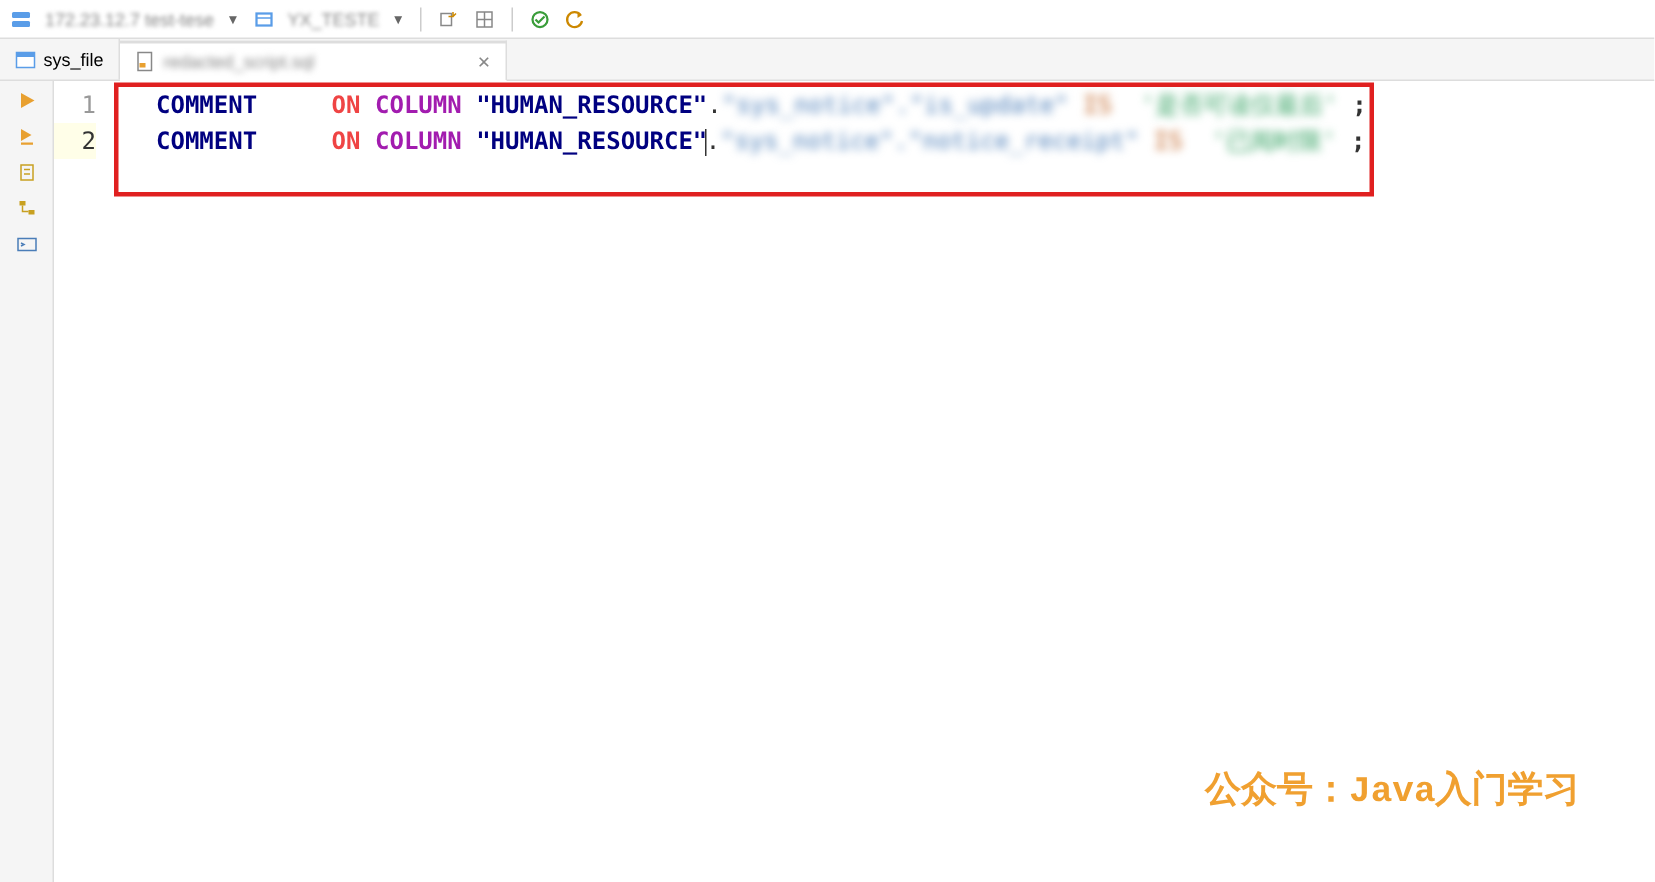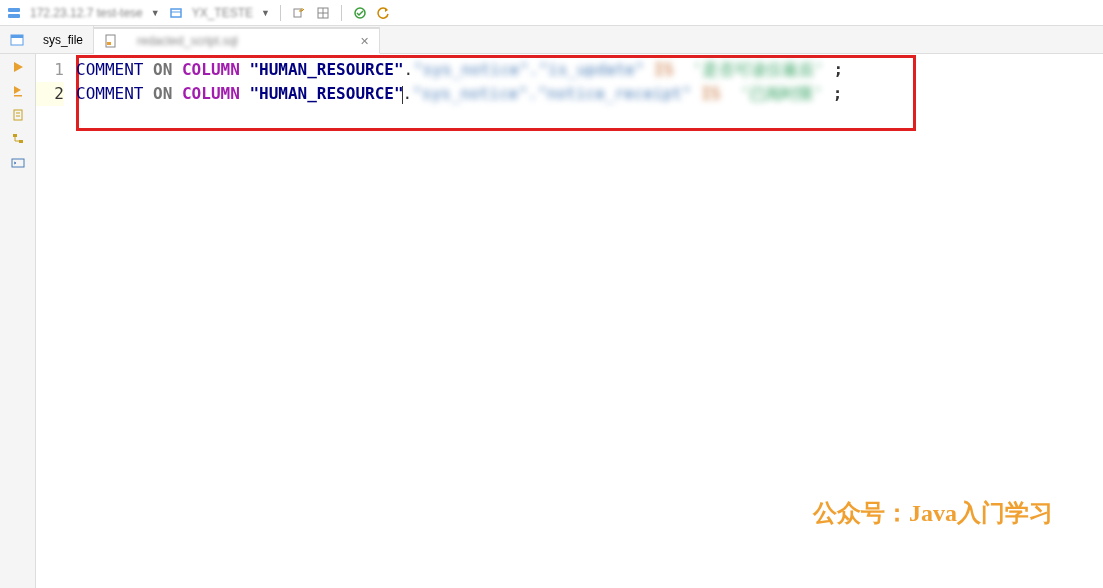--- a/index.html
+++ b/index.html
@@ -49,21 +49,21 @@
       border-bottom: 1px solid #ddd;
       display: flex;
       align-items: flex-end;
     }
     .tab {
       display: flex;
       align-items: center;
       height: 27px;
       padding: 0 10px;
       font-size: 12px;
-      gap: 19px;
+      gap: 5px;
       border-right: 1px solid #ddd;
       cursor: pointer;
     }
     .tab.active {
       background: #fff;
       border-top: 2px solid #ddd;
       border-bottom: 1px solid #fff;
       margin-bottom: -1px;
     }
     .tab .tab-icon {
@@ -129,22 +129,22 @@
       padding-top: 4px;
       font-family: Consolas, monospace;
       font-size: 16px;
       line-height: 24px;
       position: relative;
     }
     .code-line {
       white-space: pre;
       position: relative;
     }
-    .kw-comment { color: #000080; font-weight: normal; }
-    .kw-on { color: #737373; font-weight: bold; }
+    .kw-comment { color: #000080; font-weight: bold; margin-left: 28px; }
+    .kw-on { color: #ef4444; font-weight: bold; margin-left: 40px; }
     .kw-column { color: #a21caf; font-weight: bold; }
     .str { color: #000080; font-weight: bold; }
     .dot { color: #333; }
     .blurred-code {
       filter: blur(3px);
       color: #4a7db8;
     }
     .blurred-is {
       filter: blur(3px);
       color: #c06020;
@@ -158,28 +158,28 @@
       position: absolute;
       border: 3px solid #e02020;
       top: 1px;
       left: 0px;
       width: 840px;
       height: 76px;
       pointer-events: none;
     }
     .watermark {
       position: absolute;
-      bottom: 58px;
+      bottom: 42px;
       right: 50px;
       text-align: left;
       font-size: 24px;
       font-weight: bold;
       color: #f0a030;
       line-height: 34px;
-      font-family: Liberation Serif, serif;
+      font-family: Liberation Mono, monospace;
     }
     .cursor-caret {
       display: inline-block;
       width: 1px;
       height: 18px;
       background: #333;
       vertical-align: middle;
       margin-left: -2px;
     }
     svg { display: block; }

